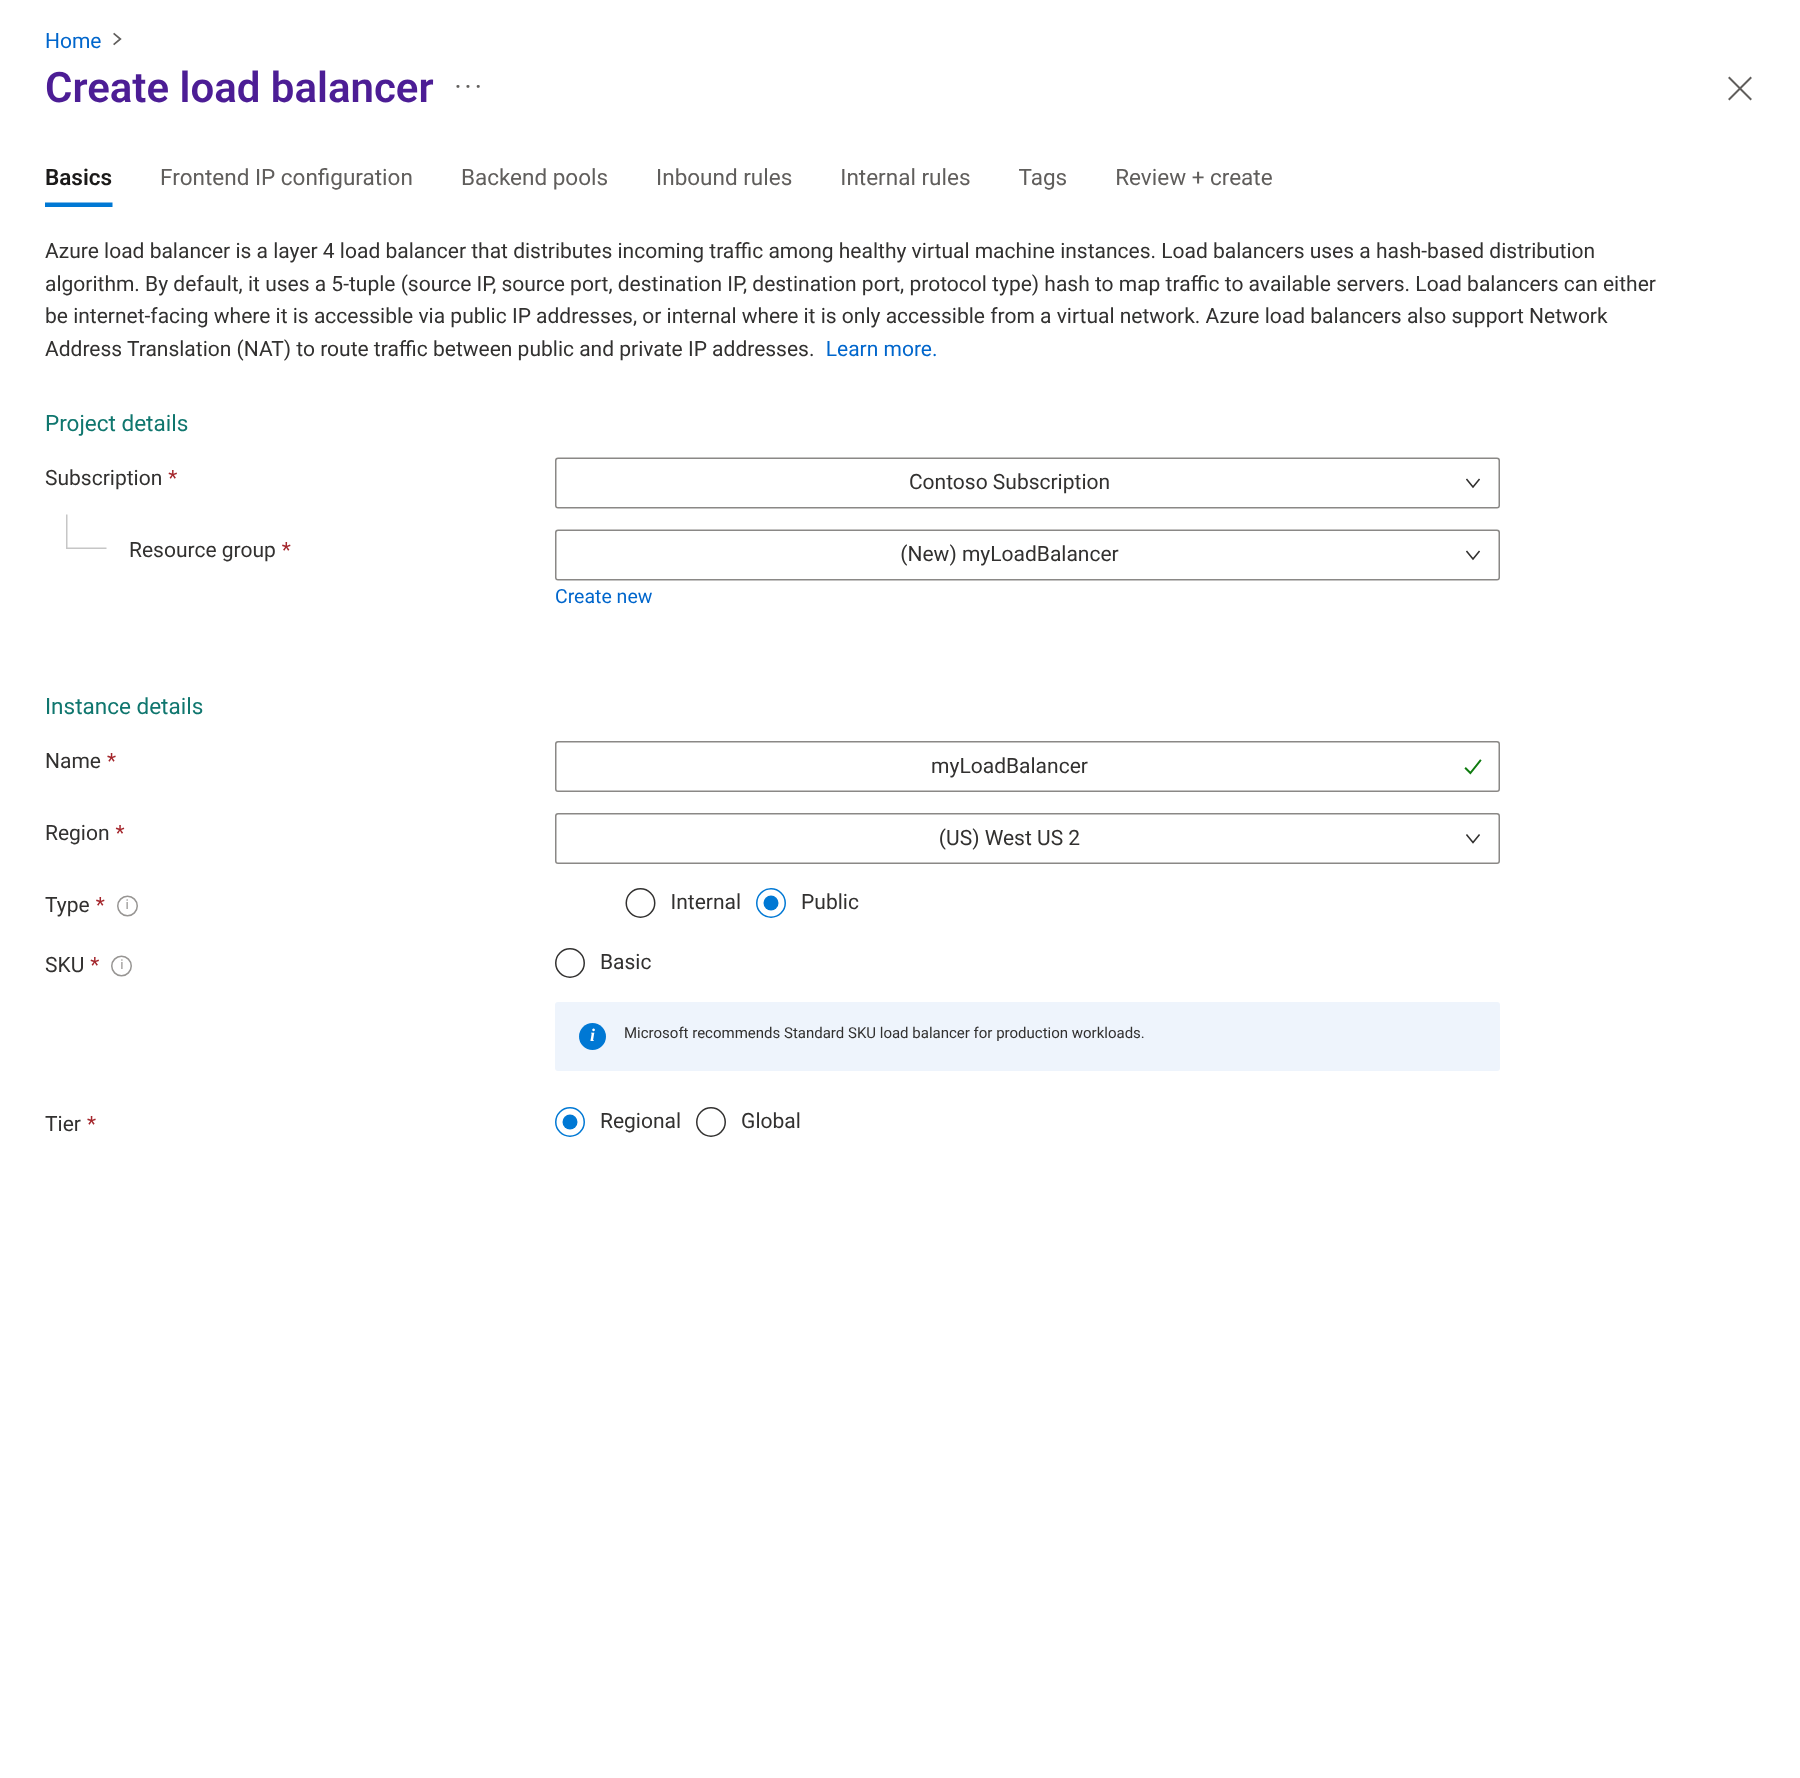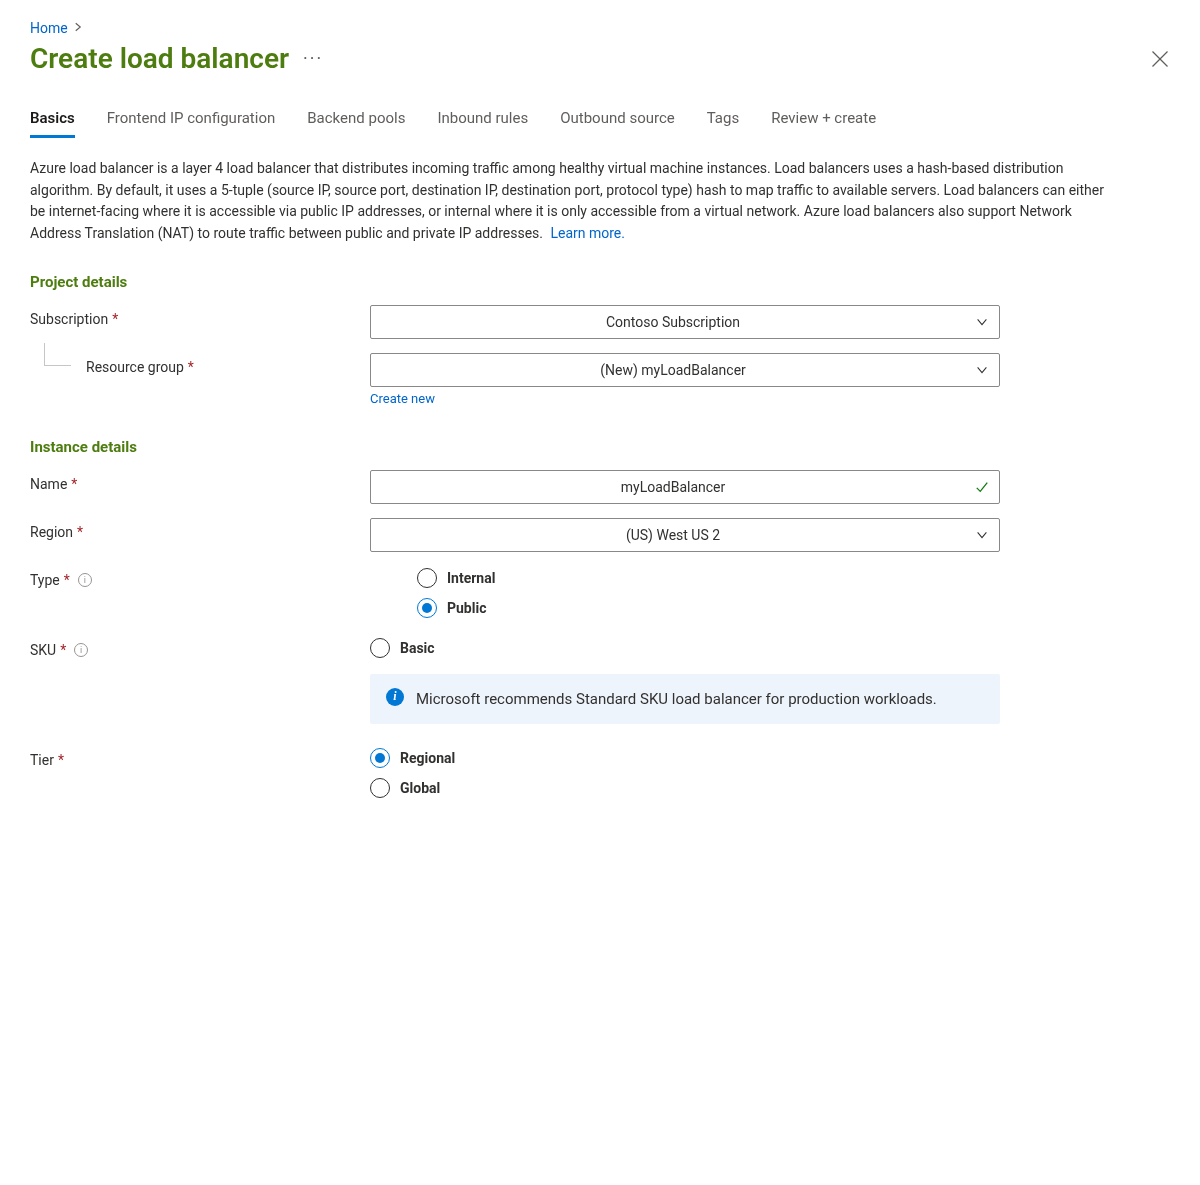--- a/index.html
+++ b/index.html
@@ -14,36 +14,36 @@
     a { color: #0066cc; text-decoration: none; }
 
     
     .breadcrumb { display: flex; align-items: center; font-size: 14px; margin-bottom: 6px; }
     .breadcrumb .home-link { color: #0066cc; }
     .breadcrumb .chev { color: #605e5c; margin: 0 4px; }
 
     
     .title-row { display: flex; align-items: center; justify-content: space-between; margin-bottom: 34px; }
     .title-left { display: flex; align-items: center; }
-    h1.page-title { font-size: 28px; font-weight: 600; color: #4d7c0f; }
+    h1.page-title { font-size: 28px; font-weight: 600; color: #4c1d95; }
     .ellipsis-btn { margin-left: 14px; color: #605e5c; letter-spacing: 2px; font-size: 18px; line-height: 1; }
     .close-btn { width: 20px; height: 20px; color: #605e5c; cursor: pointer; }
     .close-btn svg { width: 100%; height: 100%; }
 
     
     .tabs { display: flex; align-items: center; gap: 32px; border-bottom: none; margin-bottom: 20px; }
     .tab { font-size: 15px; color: #605e5c; padding-bottom: 8px; cursor: pointer; border-bottom: 3px solid transparent; }
     .tab.active { color: #1b1a19; font-weight: 600; border-bottom: 3px solid #0078d4; }
 
     
     .desc { font-size: 14px; color: #323130; line-height: 1.55; max-width: 1080px; margin-bottom: 28px; }
     .desc .learn-more { color: #0066cc; margin-left: 4px; }
 
     
-    .section-heading { font-size: 15px; font-weight: 700; color: #4d7c0f; margin-bottom: 14px; margin-top: 0; }
+    .section-heading { font-size: 15px; font-weight: 400; color: #0f766e; margin-bottom: 14px; margin-top: 24px; }
 
     
     .form-row { display: flex; align-items: flex-start; margin-bottom: 14px; }
     .label-col { width: 340px; padding-top: 6px; display: flex; align-items: center; font-size: 14px; color: #323130; }
     .label-col.indented { padding-left: 56px; position: relative; }
     .label-col.indented::before {
       content: "";
       position: absolute;
       left: 14px;
       top: -10px;
@@ -78,21 +78,21 @@
     }
     .text-input { cursor: text; }
     .select .chev-down, .text-input .valid-check {
       position: absolute; right: 10px; top: 50%; transform: translateY(-50%);
       width: 14px; height: 14px; pointer-events: none;
     }
     .select .chev-down svg, .text-input .valid-check svg { width: 100%; height: 100%; }
     .under-link { margin-top: 4px; font-size: 13px; }
 
     
-    .radio-group { display: flex; flex-direction: column; gap: 10px; padding-top: 2px; font-weight: bold; }
+    .radio-group { display: flex; flex-direction: row; gap: 10px; padding-top: 2px; }
     .radio-item { display: flex; align-items: center; cursor: pointer; }
     .radio-outer {
       width: 20px; height: 20px; border-radius: 50%;
       border: 1px solid #323130; display: flex; align-items: center; justify-content: center;
       margin-right: 10px;
     }
     .radio-item.selected .radio-outer { border-color: #0078d4; }
     .radio-inner { width: 10px; height: 10px; border-radius: 50%; background: transparent; }
     .radio-item.selected .radio-inner { background: #0078d4; }
     .radio-label { font-size: 14px; color: #323130; }
@@ -105,21 +105,21 @@
       gap: 12px;
       margin-top: 16px;
       border-radius: 2px;
     }
     .info-box .i-badge {
       width: 18px; height: 18px; border-radius: 50%; background: #0078d4;
       color: #fff; font-weight: 700; font-size: 12px;
       display: flex; align-items: center; justify-content: center; flex-shrink: 0;
       font-style: italic; font-family: Georgia, serif;
     }
-    .info-box .info-text { font-size: 15px; color: #323130; line-height: 1.5; }
+    .info-box .info-text { font-size: 10px; color: #323130; line-height: 1.5; }
     .info-box .info-link { color: #0066cc; }
     .ext-icon { display: inline-block; width: 12px; height: 12px; margin-left: 4px; vertical-align: -1px; }
     .ext-icon svg { width: 100%; height: 100%; }
 
     .spacer { height: 18px; }
   </style>
 </head>
 <body>
 
 <div class="breadcrumb">
@@ -142,21 +142,21 @@
         <line x1="14" y1="2" x2="2" y2="14"></line>
       </svg>
   </span>
 </div>
 
 <div class="tabs">
   <div class="tab active">Basics</div>
   <div class="tab">Frontend IP configuration</div>
   <div class="tab">Backend pools</div>
   <div class="tab">Inbound rules</div>
-  <div class="tab">Outbound source</div>
+  <div class="tab">Internal rules</div>
   <div class="tab">Tags</div>
   <div class="tab">Review + create</div>
 </div>
 
 <p class="desc">
   <span>Azure load balancer is a layer 4 load balancer that distributes incoming traffic among healthy virtual machine instances. Load balancers uses a hash-based distribution algorithm. By default, it uses a 5-tuple (source IP, source port, destination IP, destination port, protocol type) hash to map traffic to available servers. Load balancers can either be internet-facing where it is accessible via public IP addresses, or internal where it is only accessible from a virtual network. Azure load balancers also support Network Address Translation (NAT) to route traffic between public and private IP addresses.</span>
   <a class="learn-more">Learn more.</a>
 </p>
 
 <div class="section-heading">Project details</div>

